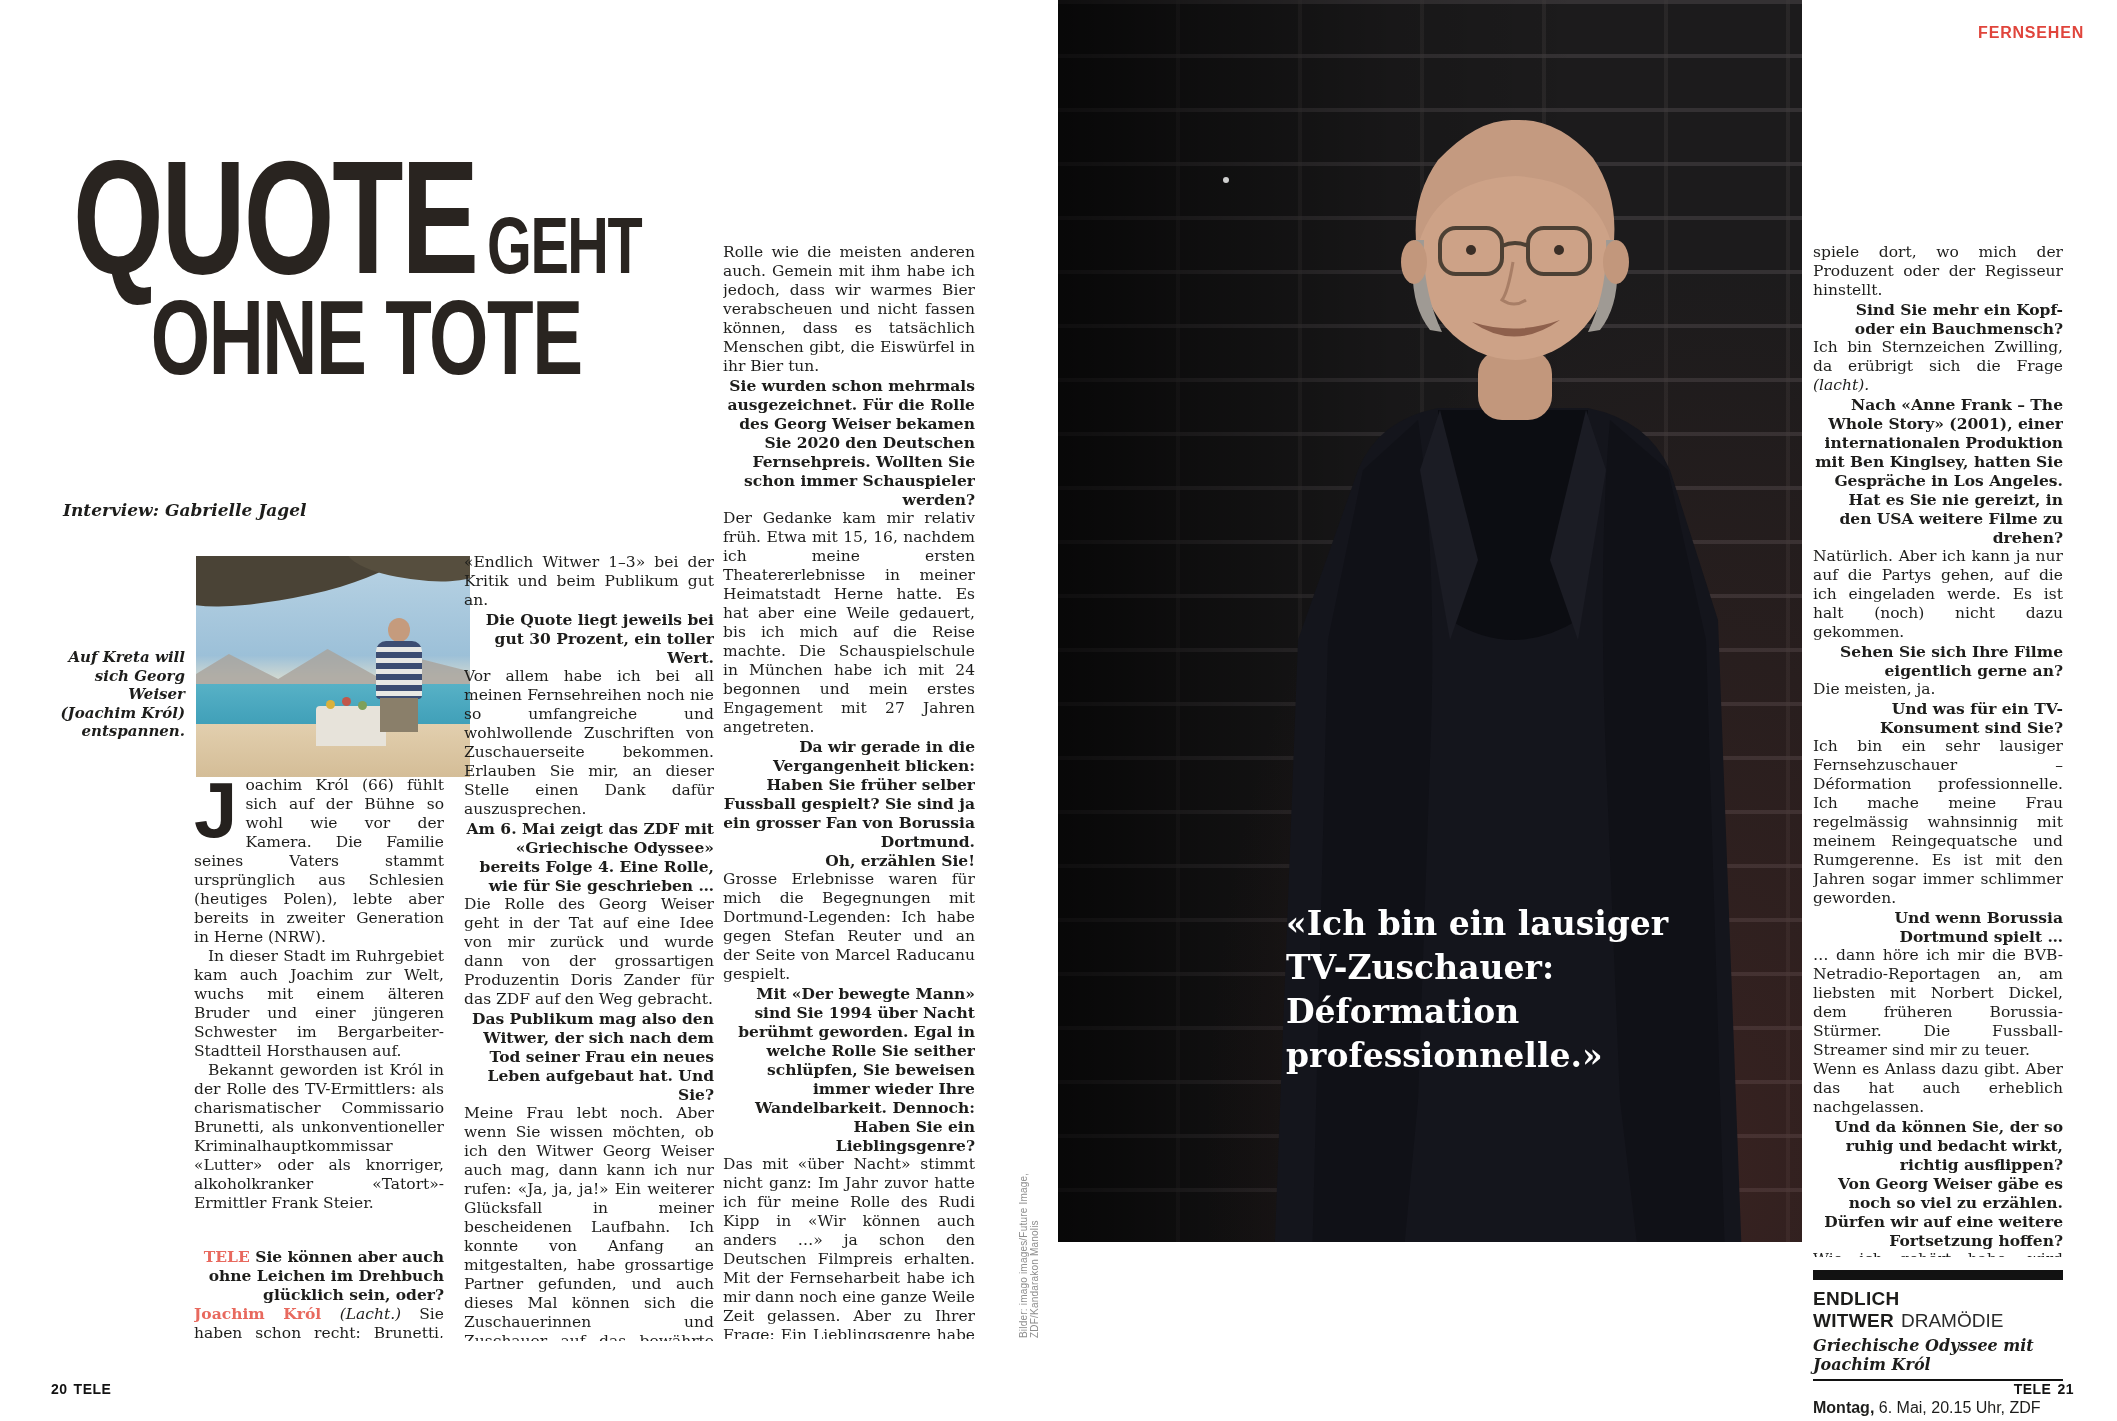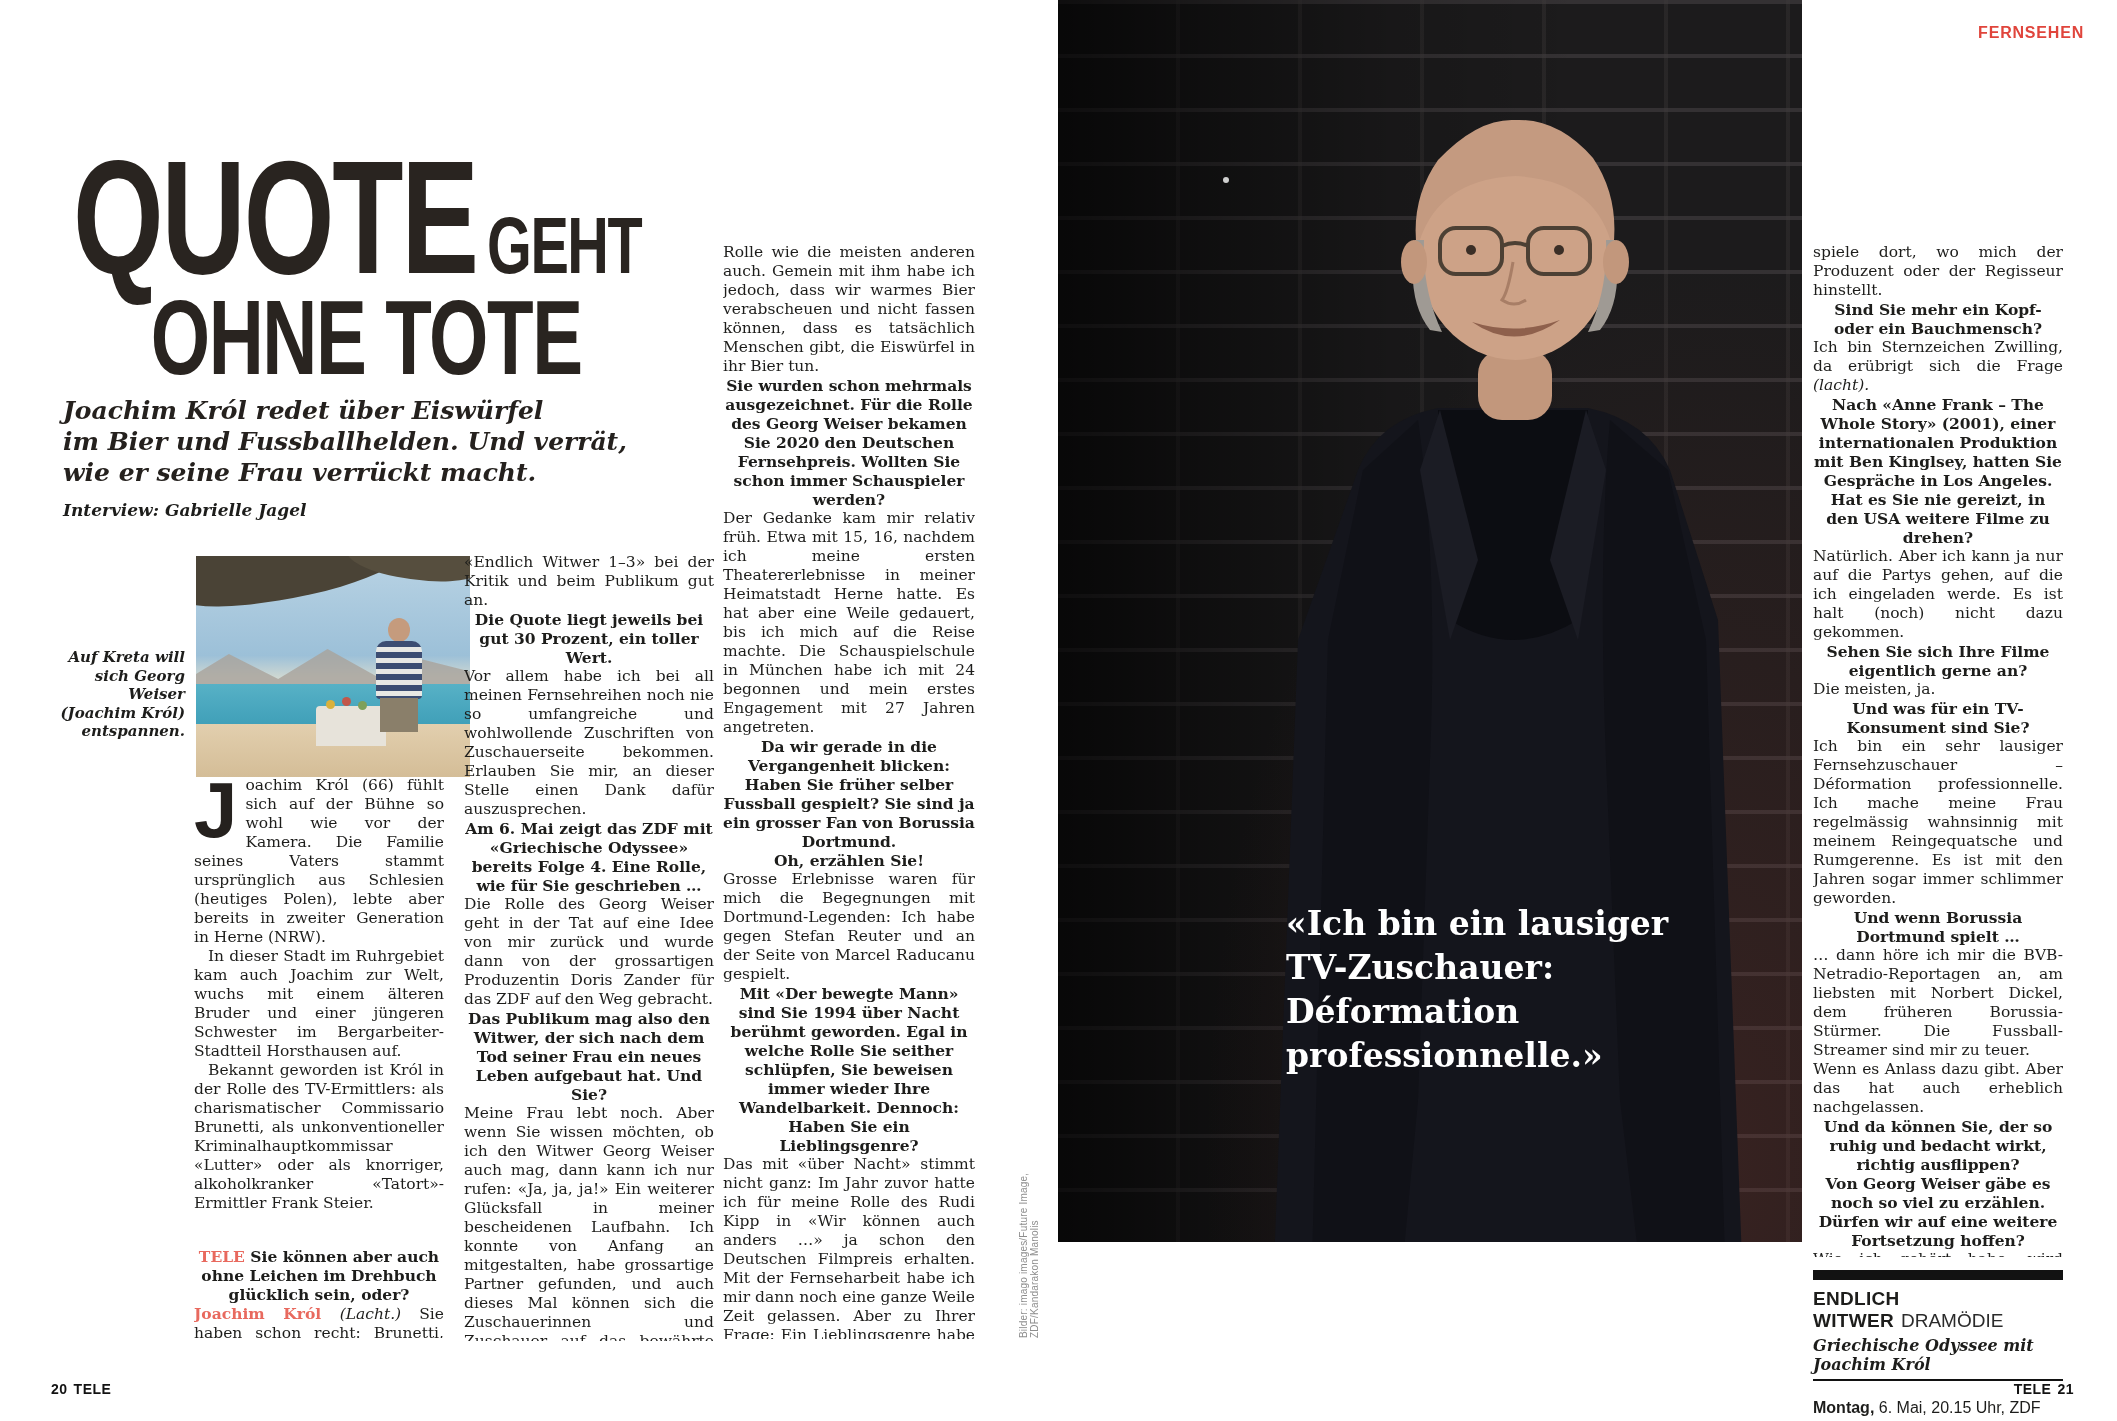--- a/index.html
+++ b/index.html
@@ -52,21 +52,21 @@
         font-style:italic;font-weight:bold;font-size:15px;line-height:18.5px;}
 
   
   .col{position:absolute;font-size:15.5px;line-height:19px;overflow:hidden;hyphens:auto;}
   .col-1{left:194px;top:776px;width:250px;height:562px;}
   .col-2{left:464px;top:553px;width:250px;height:788px;}
   .col-3{left:723px;top:243px;width:252px;height:1096px;}
   .col-4{left:1813px;top:243px;width:250px;height:1014px;}
   .para{margin:0;text-align:justify;}
   .para.indent{text-indent:14px;}
-  .para.q{font-weight:bold;text-align:center;}
+  .para.q{font-weight:bold;text-align:right;}
   .para.gap{margin-top:34px;}
   .seg-red{color:var(--qared,#e8695e);font-weight:bold;}
   .seg-i{font-style:italic;}
   .dropcap{float:left;font-family:"Liberation Sans",sans-serif;font-weight:bold;
         font-size:78px;line-height:60px;padding:4px 8px 0 0;color:#25211e;}
 
   
   .hero{position:absolute;left:1058px;top:0;width:744px;height:1242px;overflow:hidden;
         background:
           radial-gradient(ellipse at 88% 94%, rgba(126,52,44,.28), transparent 55%),
@@ -99,25 +99,20 @@
   <div class="section-label" data-interactable="false">FERNSEHEN</div>
 
   <div class="headline" data-interactable="false">
     <div class="row1">
       <span class="hl-big" data-interactable="false">QUOTE</span>
       <span class="hl-small" data-interactable="false">GEHT</span>
     </div>
     <div class="hl-line2" data-interactable="false">OHNE TOTE</div>
   </div>
 
-  <div class="dek" data-interactable="false">
-    <div data-interactable="false">Joachim Król redet über Eiswürfel</div>
-    <div data-interactable="false">im Bier und Fussballhelden. Und verrät,</div>
-    <div data-interactable="false">wie er seine Frau verrückt macht.</div>
-  </div>
   <div class="byline" data-interactable="false">Interview: Gabrielle Jagel</div>
 
   <div class="inset" data-interactable="false">
     <div class="i-sky" data-interactable="false"></div>
     <div class="i-mount" data-interactable="false"></div>
     <div class="i-sea" data-interactable="false"></div>
     <div class="i-sand" data-interactable="false"></div>
     <div class="i-branch" data-interactable="false"></div>
     <div class="i-branch2" data-interactable="false"></div>
     <div class="i-table" data-interactable="false">

